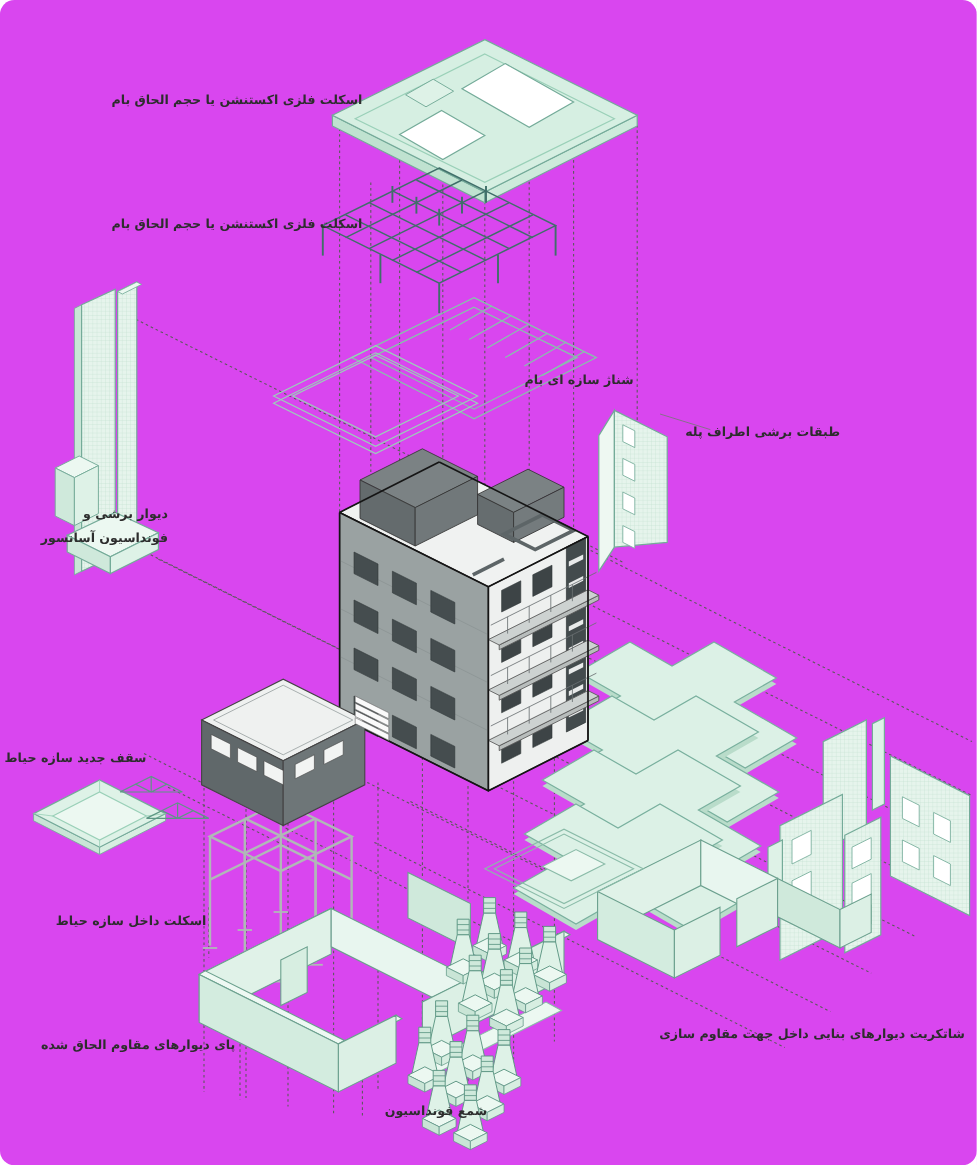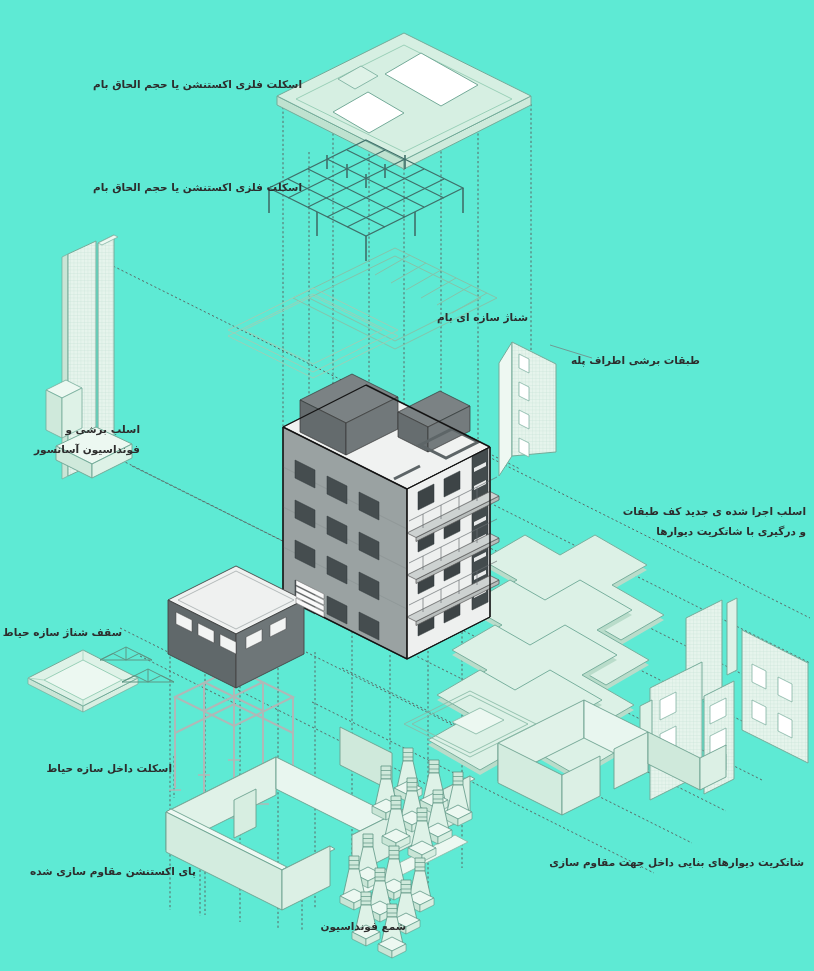--- a/index.html
+++ b/index.html
@@ -1,17 +1,17 @@
 <!DOCTYPE html>
 <html><head>
 <meta charset="utf-8">
 <style>
   html,body{margin:0;padding:0;background:#ffffff;}
-  #stage{position:relative;width:814px;height:971px;background:#5eead4;overflow:hidden;
-         font-family:"DejaVu Sans",sans-serif;}
+  #stage{position:relative;width:814px;height:971px;background:#d946ef;overflow:hidden;
+         font-family:"DejaVu Sans",sans-serif;border-radius:12px;}
   #drawing{position:absolute;left:0;top:0;}
   .lbl{position:absolute;font-weight:bold;font-size:10.5px;color:#2d2d2d;
        direction:rtl;white-space:nowrap;line-height:20px;text-align:right;}
 </style>
 </head>
 <body>
 <div id="stage">
 
 <svg id="drawing" width="814" height="971" viewBox="0 0 814 971">
   <defs>
@@ -373,28 +373,24 @@
           <polygon points="296,598 324,612 324,617 296,603"></polygon>
     </g>
   </g>
 </svg>
 
 <div class="lbl" style="right:512px;top:74px">اسکلت فلزی اکستنشن یا حجم الحاق بام</div>
 <div class="lbl" style="right:512px;top:177px">اسکلت فلزی اکستنشن یا حجم الحاق بام</div>
 <div class="lbl" style="right:286px;top:307px">شناژ سازه ای بام</div>
 <div class="lbl" style="right:114px;top:350px">طبقات برشی  اطراف پله</div>
 <div class="lbl" style="right:674px;top:419px">
-  <div>اسلب برشی و</div>
+  <div>دیوار برشی و</div>
   <div>فونداسیون آسانسور</div>
 </div>
-<div class="lbl" style="right:8px;top:501px">
-  <div>اسلب اجرا شده ی جدید کف طبقات</div>
-  <div>و درگیری با شاتکریت دیوارها</div>
-</div>
 <div class="lbl" style="right:10px;top:852px">شاتکریت دیوارهای بنایی داخل جهت مقاوم سازی</div>
-<div class="lbl" style="right:692px;top:622px">سقف شناژ سازه حیاط</div>
+<div class="lbl" style="right:692px;top:622px">سقف جدید سازه حیاط</div>
 <div class="lbl" style="right:642px;top:758px">اسکلت داخل سازه حیاط</div>
 <div class="lbl" style="right:618px;top:861px">
-  <div>پای اکستنشن مقاوم سازی شده</div>
+  <div>پای دیوارهای مقاوم الحاق شده</div>
 </div>
 <div class="lbl" style="right:408px;top:916px">شمع فونداسیون</div>
 
 </div>
 
 </body></html>

